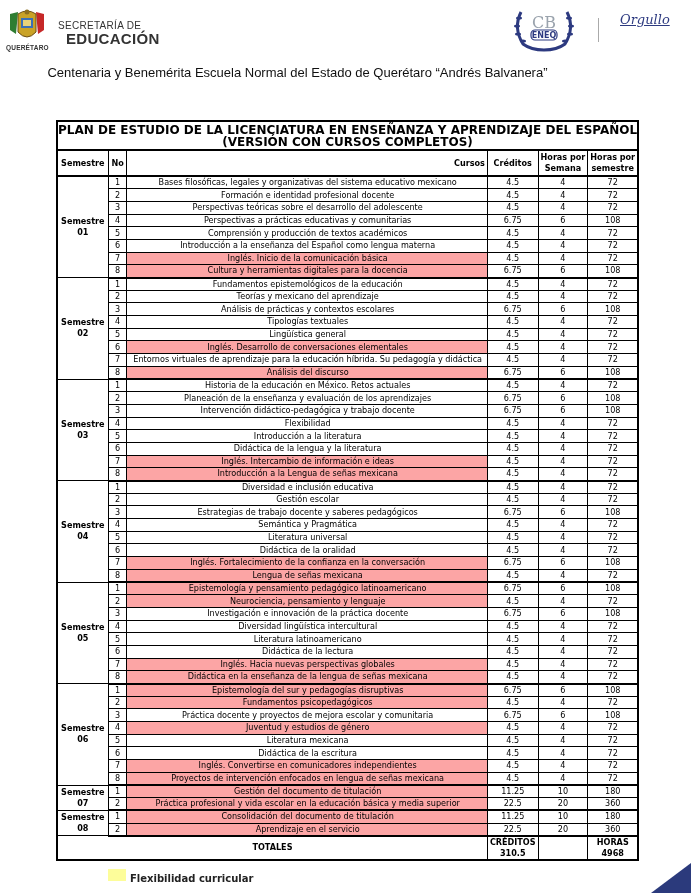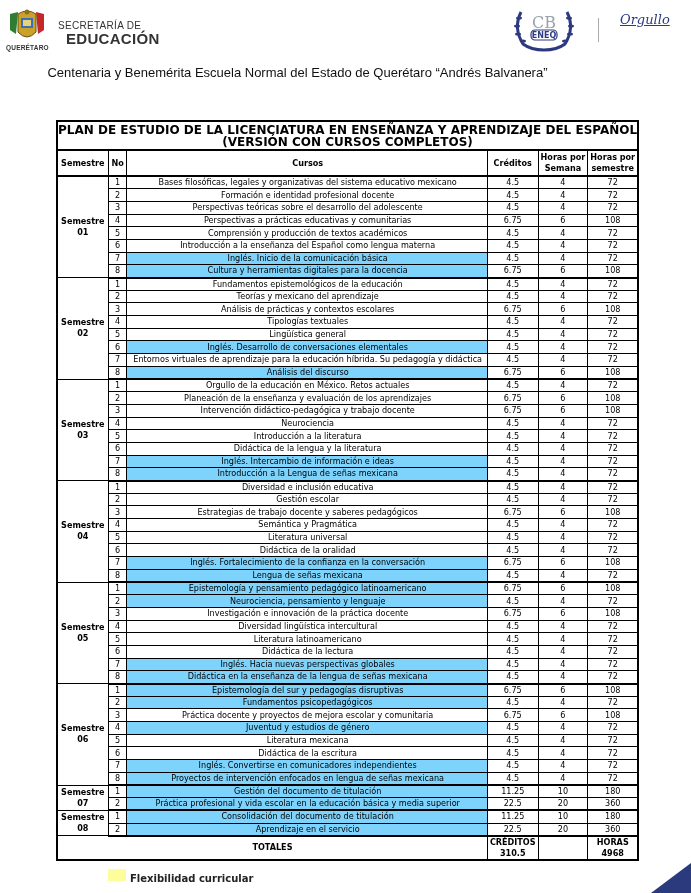--- a/index.html
+++ b/index.html
@@ -28,21 +28,21 @@
   .title-main { font-size: 12px; line-height: 13px; }
   .title-sub { font-size: 12px; line-height: 10px; }
   th { font-weight: bold; text-align: center; font-size: 8.1px; }
   th.hdr { height: 26px !important; border-bottom: 2px solid #000 !important; }
   .c-sem { width: 53px; text-align: center; font-weight: bold; }
   .c-no { width: 20px; text-align: center; margin-top: 13px; }
   .c-course { width: 365px; text-align: center; padding-left: 3px !important; }
   .c-cred { width: 47px; text-align: center; }
   .c-hs { width: 46px; text-align: center; }
   .c-hsem { width: 47px; text-align: center; }
-  td.flex { background: #7dd3fc; }
+  td.flex { background: #fca5a5; }
   tr.grp-end td { border-bottom: 2px solid #000; }
   td.sem-cell { border-bottom: 2px solid #000; vertical-align: middle; line-height: 12px; }
   .totals td { height: 28px; border-top: 2px solid #000; font-weight: bold; text-align: center; vertical-align: middle; line-height: 13px; }
 
   .legend { position: absolute; left: 108px; top: 868px; height: 14px; }
   .legend-swatch { position: absolute; left: 0; top: 1px; width: 18px; height: 12px; background: #fdfd9a; }
   .legend-label { position: absolute; left: 22px; top: 5px; font-family: "DejaVu Sans", sans-serif; font-size: 10px; white-space: nowrap; color: #222; font-weight: bold; }
 
   .corner { position: absolute; right: 0; bottom: 0; width: 0; height: 0; border-left: 40px solid transparent; border-bottom: 30px solid #2b3a7c; }
 </style>
@@ -93,21 +93,21 @@
   <thead>
     <tr>
       <td class="title-cell" colspan="6">
         <div class="title-main">PLAN DE ESTUDIO DE LA LICENCIATURA EN ENSEÑANZA Y APRENDIZAJE DEL ESPAÑOL</div>
         <div class="title-sub">(VERSIÓN CON CURSOS COMPLETOS)</div>
       </td>
     </tr>
     <tr>
       <th class="hdr c-sem">Semestre</th>
       <th class="hdr c-no">No</th>
-      <th class="hdr c-course" style="text-align:center">Cursos</th>
+      <th class="hdr c-course" style="text-align:right">Cursos</th>
       <th class="hdr c-cred">Créditos</th>
       <th class="hdr c-hs">
           <div>Horas por</div>
           <div>Semana</div>
         </th>
       <th class="hdr c-hsem">
           <div>Horas por</div>
           <div>semestre</div>
         </th>
     </tr>
@@ -232,42 +232,42 @@
         <td class="c-cred">6.75</td>
         <td class="c-hs">6</td>
         <td class="c-hsem">108</td>
       </tr>
       <tr>
         <td class="c-sem sem-cell" rowspan="8">
           <div>Semestre</div>
           <div>03</div>
         </td>
         <td class="c-no">1</td>
-        <td class="c-course">Orgullo de la educación en México. Retos actuales</td>
+        <td class="c-course">Historia de la educación en México. Retos actuales</td>
         <td class="c-cred">4.5</td>
         <td class="c-hs">4</td>
         <td class="c-hsem">72</td>
       </tr>
       <tr>
         <td class="c-no">2</td>
         <td class="c-course">Planeación de la enseñanza y evaluación de los aprendizajes</td>
         <td class="c-cred">6.75</td>
         <td class="c-hs">6</td>
         <td class="c-hsem">108</td>
       </tr>
       <tr>
         <td class="c-no">3</td>
         <td class="c-course">Intervención didáctico-pedagógica y trabajo docente</td>
         <td class="c-cred">6.75</td>
         <td class="c-hs">6</td>
         <td class="c-hsem">108</td>
       </tr>
       <tr>
         <td class="c-no">4</td>
-        <td class="c-course">Neurociencia</td>
+        <td class="c-course">Flexibilidad</td>
         <td class="c-cred">4.5</td>
         <td class="c-hs">4</td>
         <td class="c-hsem">72</td>
       </tr>
       <tr>
         <td class="c-no">5</td>
         <td class="c-course">Introducción a la literatura</td>
         <td class="c-cred">4.5</td>
         <td class="c-hs">4</td>
         <td class="c-hsem">72</td>

